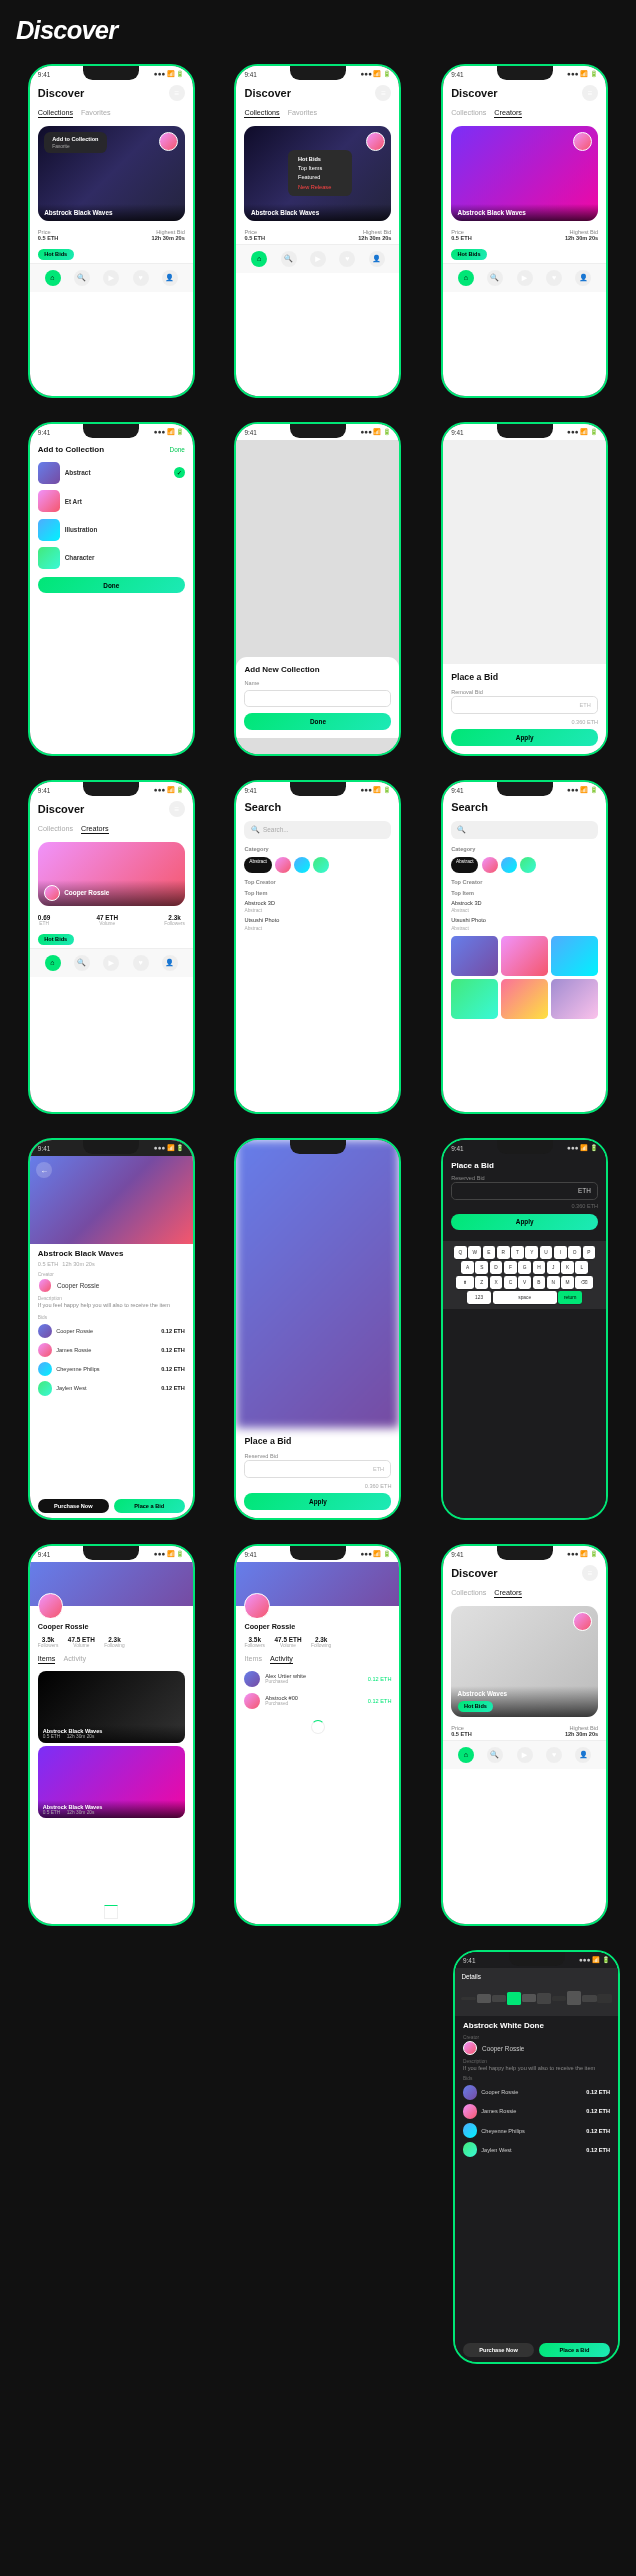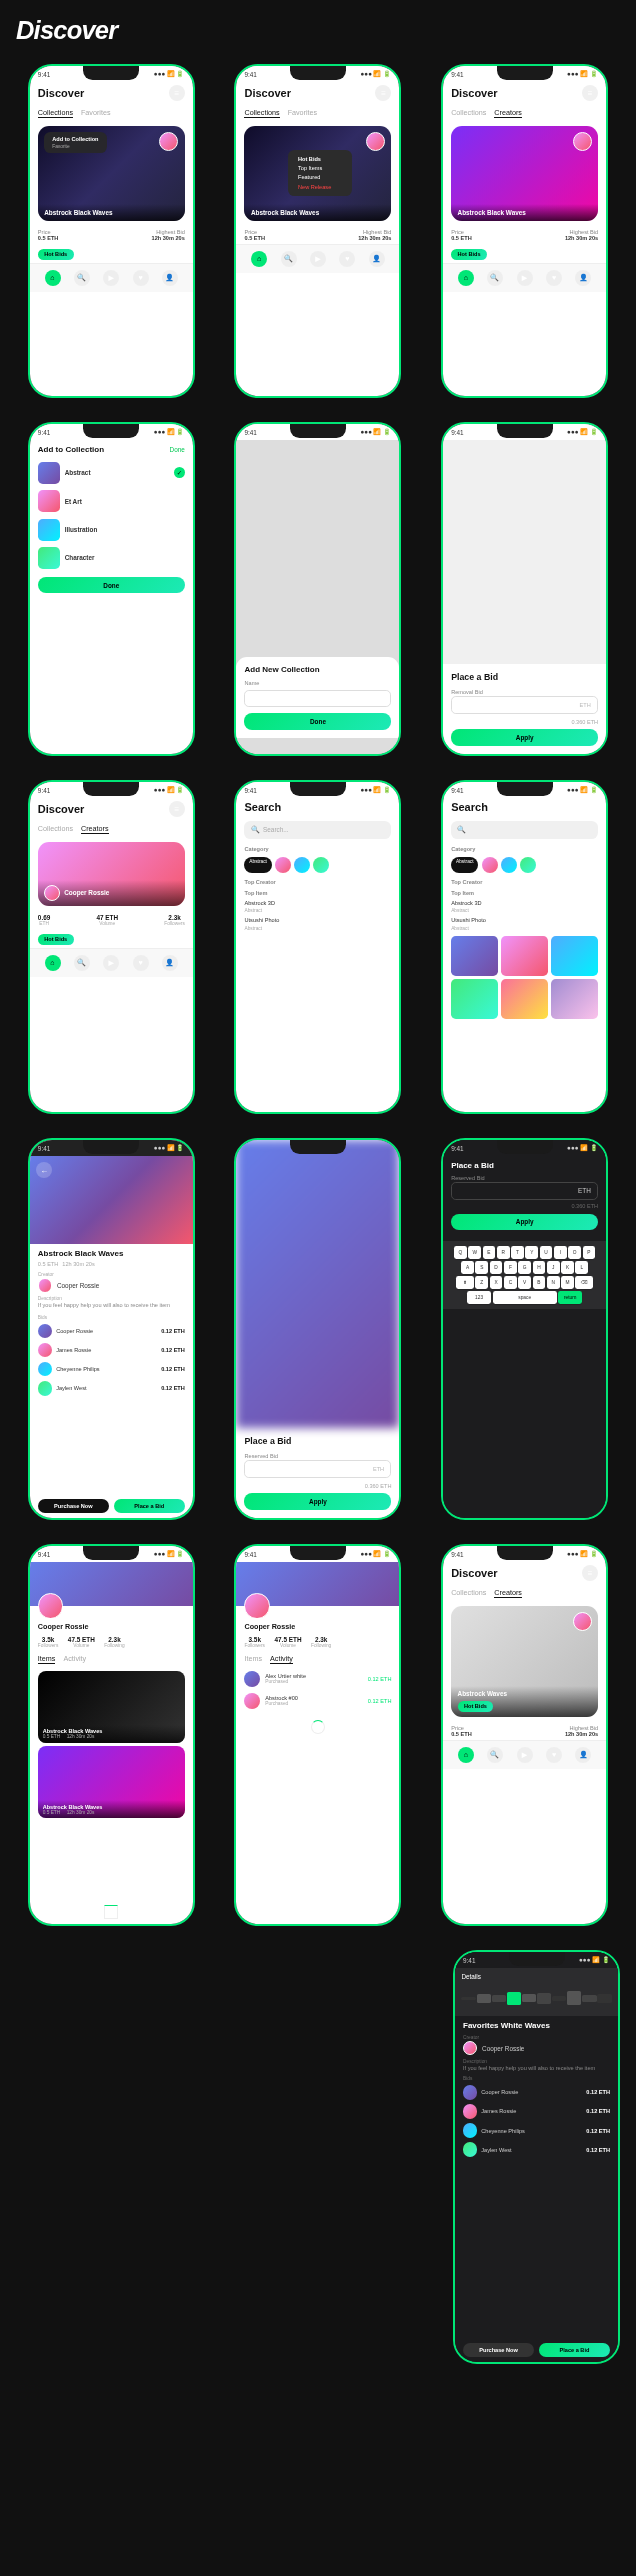--- a/index.html
+++ b/index.html
@@ -1223,21 +1223,21 @@
               <div style="flex:1;height:12.7px;background:#00e676;border-radius:1.6px;"></div>
               <div style="flex:1;height:8px;background:#555;border-radius:1.6px;"></div>
               <div style="flex:1;height:11px;background:#444;border-radius:1.6px;"></div>
               <div style="flex:1;height:4.8px;background:#333;border-radius:1.6px;"></div>
               <div style="flex:1;height:14.3px;background:#555;border-radius:1.6px;"></div>
               <div style="flex:1;height:6.4px;background:#444;border-radius:1.6px;"></div>
               <div style="flex:1;height:9.5px;background:#333;border-radius:1.6px;"></div>
             </div>
           </div>
           <div style="flex:1;overflow:hidden;padding:0;">
-            <div style="font-size:8px;font-weight:700;color:#fff;padding:4.8px 8px 1.6px;">Favorites White Waves</div>
+            <div style="font-size:8px;font-weight:700;color:#fff;padding:4.8px 8px 1.6px;">Abstrock White Done</div>
             <div class="creator-section">
               <div style="font-size:4.8px;color:#666;margin-bottom:1.6px;">Creator</div>
               <div class="creator-row">
                 <div class="profile-avatar" style="width:14.3px;height:14.3px;"></div>
                 <span style="font-size:6.4px;color:#ccc;">Cooper Rossie</span>
               </div>
             </div>
             <div style="padding:0 8px;margin-bottom:3.2px;">
               <div style="font-size:4.8px;color:#666;">Description</div>
               <div style="font-size:5.6px;color:#888;line-height:1.4;padding-top:1.6px;">If you feel happy help you will also to receive the item</div>

